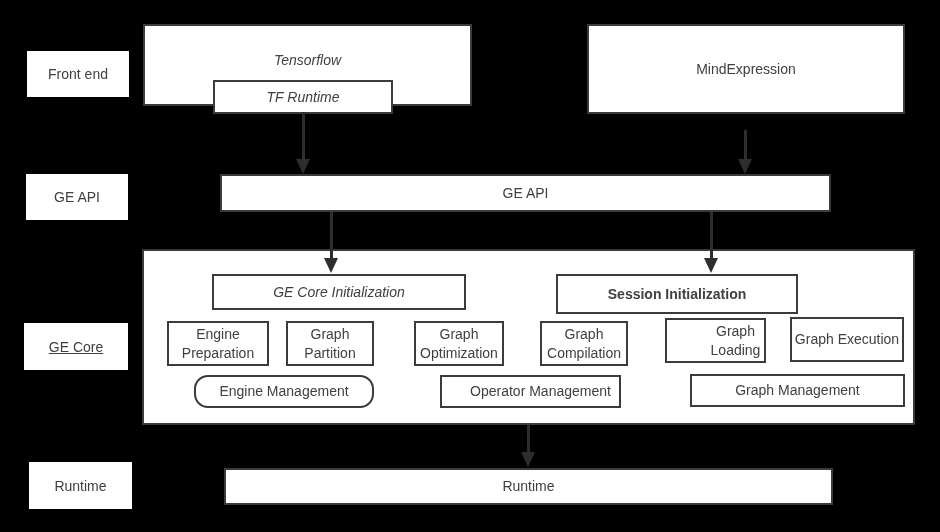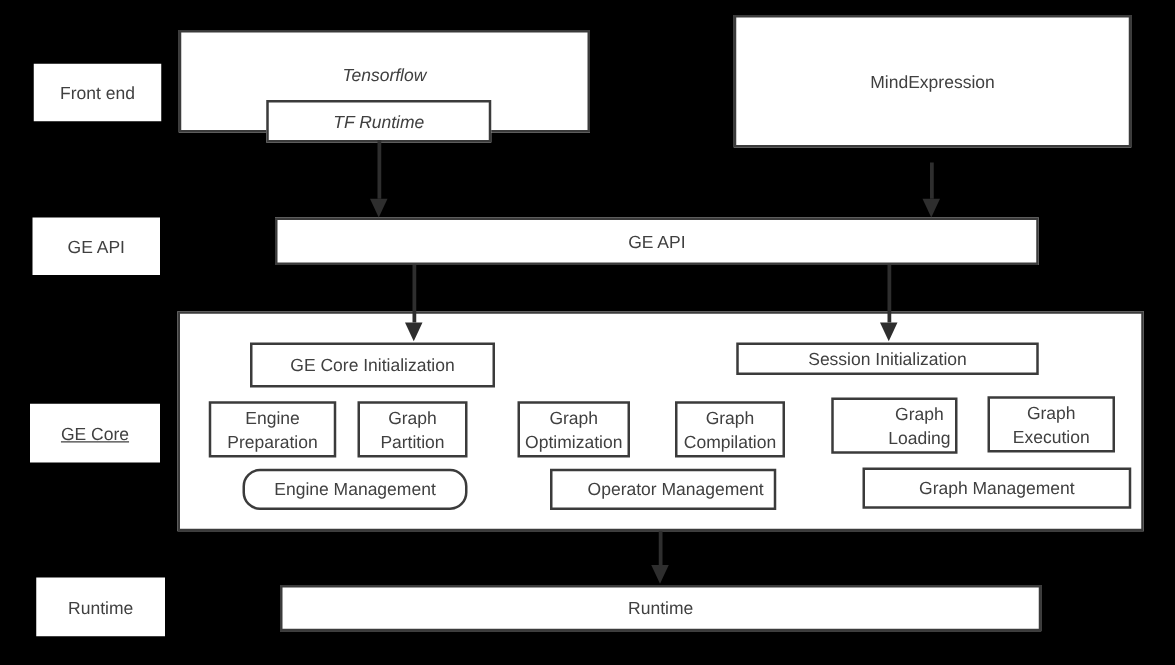--- a/index.html
+++ b/index.html
@@ -96,53 +96,53 @@
     <span>Runtime</span>
   </div>
 
   <div class="container-box" style="left:143px; top:24px; width:329px; height:82px;font-style:italic;">
     <div class="tf-title">Tensorflow</div>
     <div class="wbox" style="left:68px; top:54px; width:180px; height:34px;">
       <span>TF Runtime</span>
     </div>
   </div>
 
-  <div class="wbox" style="left:587px; top:12px; width:318px; height:106px;">
+  <div class="wbox" style="left:587px; top:24px; width:318px; height:90px;">
     <span>MindExpression</span>
   </div>
 
   <div class="wbox" style="left:220px; top:174px; width:611px; height:38px;">
     <span>GE API</span>
   </div>
 
   <div class="container-box" style="left:142px; top:249px; width:773px; height:176px;"></div>
 
-  <div class="wbox" style="left:200px; top:274px; width:196px; height:36px;">
+  <div class="wbox" style="left:212px; top:274px; width:254px; height:36px;font-style:italic;">
     <span>GE Core Initialization</span>
   </div>
-  <div class="wbox" style="left:589px; top:274px; width:242px; height:26px;">
+  <div class="wbox" style="left:556px; top:274px; width:242px; height:40px;font-weight:bold;">
     <span>Session Initialization</span>
   </div>
 
   <div class="wbox" style="left:167px; top:321px; width:102px; height:45px;">
     <span>Engine Preparation</span>
   </div>
   <div class="wbox" style="left:286px; top:321px; width:88px; height:45px;">
     <span>Graph Partition</span>
   </div>
   <div class="wbox" style="left:414px; top:321px; width:90px; height:45px;">
     <span>Graph Optimization</span>
   </div>
   <div class="wbox" style="left:540px; top:321px; width:88px; height:45px;">
     <span>Graph Compilation</span>
   </div>
   <div class="wbox" style="left:665px; top:318px; width:101px; height:45px;padding-left:40px;">
     <span>Graph Loading</span>
   </div>
-  <div class="wbox" style="left:790px; top:317px; width:102px; height:45px;">
+  <div class="wbox" style="left:790px; top:317px; width:114px; height:45px;">
     <span>Graph Execution</span>
   </div>
 
   <div class="wbox" style="left:194px; top:375px; width:180px; height:33px;border-radius:14px;">
     <span>Engine Management</span>
   </div>
   <div class="wbox" style="left:440px; top:375px; width:181px; height:33px;padding-left:20px;">
     <span>Operator Management</span>
   </div>
   <div class="wbox" style="left:690px; top:374px; width:215px; height:33px;">

